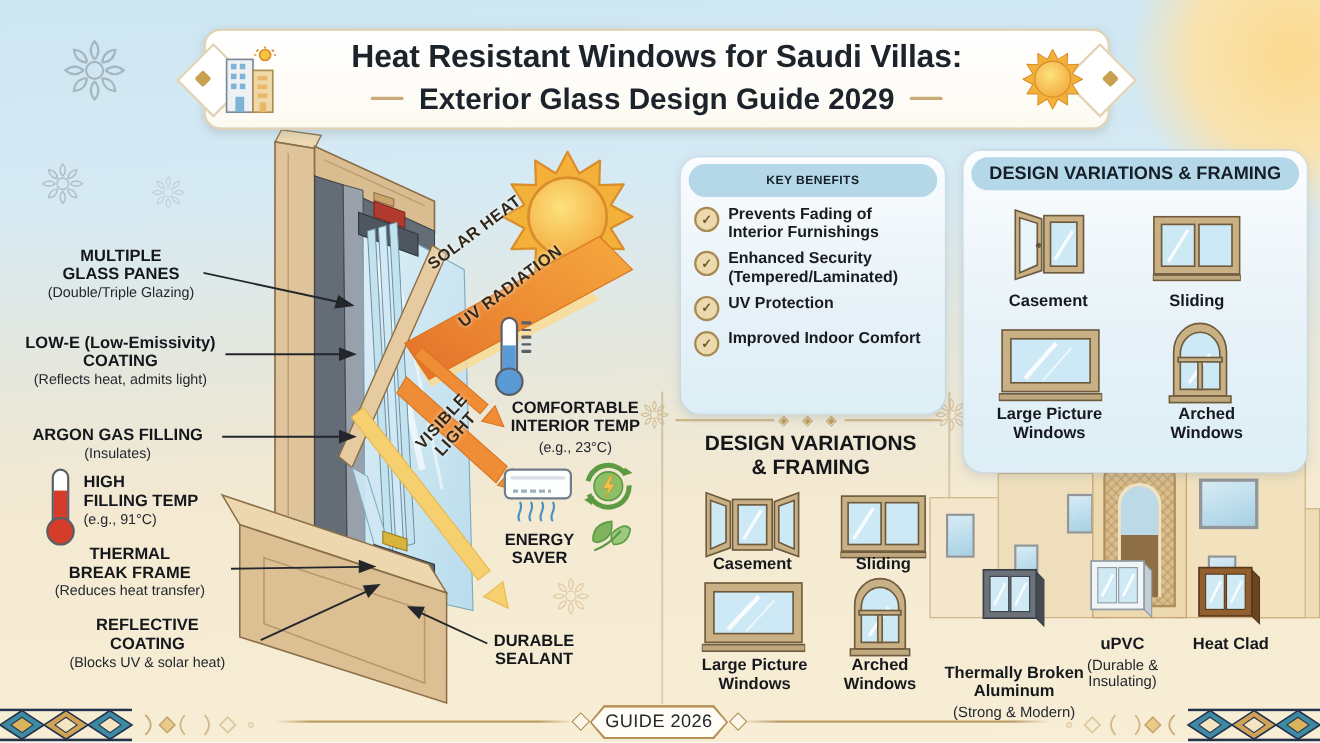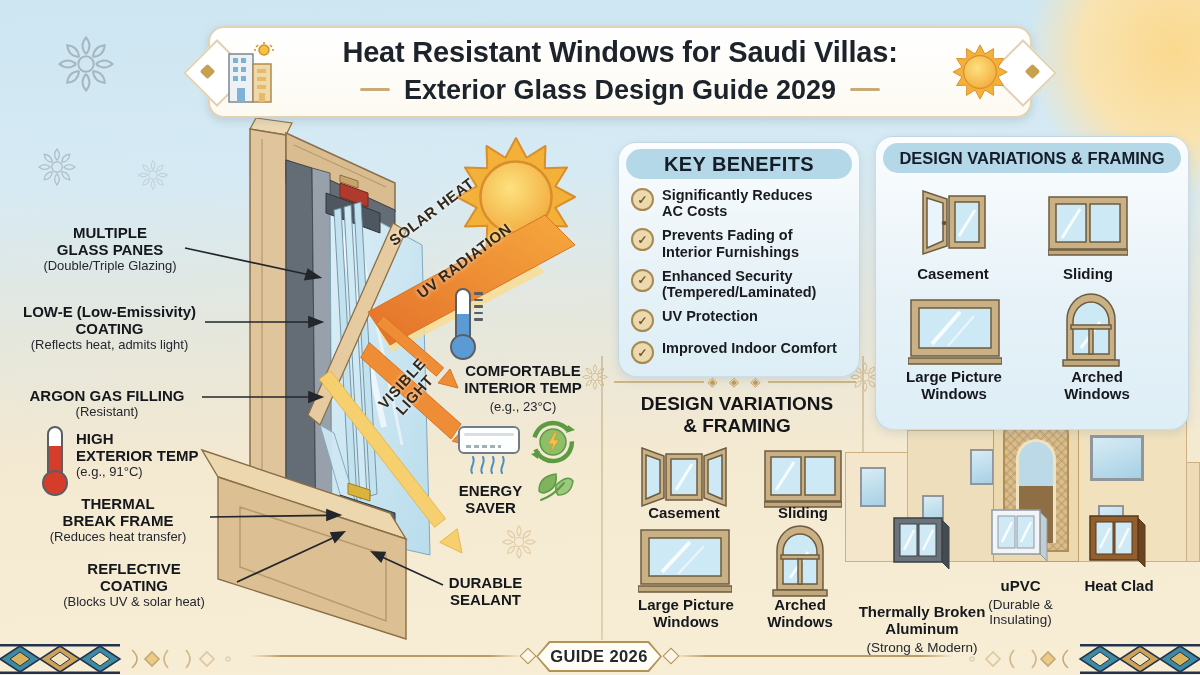--- a/index.html
+++ b/index.html
@@ -5,21 +5,21 @@
   html,body{margin:0;padding:0;}
   .canvas{
     position:relative;width:1200px;height:675px;overflow:hidden;
     font-family:"Liberation Sans",sans-serif;color:#1a1d22;
     background:linear-gradient(178deg,#cde6f2 0%,#d6eaf4 26%,#e6e7dc 48%,#f4e9d1 66%,#f8eed6 100%);
   }
   .abs{position:absolute;}
   .pre{white-space:pre-line;}
   .ros{color:#8a97a0;}
   
-  .banner{left:208px;top:26px;width:820px;height:88px;background:linear-gradient(#ffffff,#fdfaf2);
+  .banner{left:185px;top:26px;width:820px;height:88px;background:linear-gradient(#ffffff,#fdfaf2);
     border:2px solid #e0d2b2;border-radius:16px;box-shadow:0 3px 8px rgba(120,130,140,.25);z-index:5;}
   .banner::before,.banner::after{content:"";position:absolute;top:21px;width:44px;height:44px;background:#fff;
     border:2px solid #e0d2b2;transform:rotate(45deg);z-index:-1;}
   .banner::before{left:-17px;}
   .banner::after{right:-17px;}
   .bdmd{position:absolute;top:38px;width:11px;height:11px;background:#c9a050;transform:rotate(45deg);border-radius:2px;}
   .bdmd.l{left:-8px;} .bdmd.r{right:-8px;}
   .title1{left:0;right:0;top:8px;text-align:center;font-size:29px;font-weight:bold;color:#1d232b;letter-spacing:-.2px;}
   .title2{left:0;right:0;top:47px;text-align:center;font-size:27px;font-weight:bold;color:#1d232b;}
   .title2 .dash{display:inline-block;width:30px;height:3px;background:#c8ab76;border-radius:2px;vertical-align:middle;margin:0 14px 4px 14px;}
@@ -78,21 +78,21 @@
   
   .mat-name{font-size:15px;font-weight:bold;text-align:center;line-height:1.12;color:#15181d;z-index:5;}
   .mat-sub{font-size:13.5px;font-weight:normal;margin-top:2px;color:#23272e;}
   
   .fline{height:2px;background:linear-gradient(90deg,rgba(187,156,100,0),#bb9c64 12%,#bb9c64 88%,rgba(187,156,100,0));z-index:4;}
   .fdiamond{width:10px;height:10px;border:1.5px solid #b08d4f;background:#fdf6e8;transform:rotate(45deg);z-index:5;}
   .badge-out{left:536px;top:641px;width:126px;height:31px;background:#b59256;z-index:5;
     clip-path:polygon(13px 0,calc(100% - 13px) 0,100% 50%,calc(100% - 13px) 100%,13px 100%,0 50%);}
   .badge-in{position:absolute;left:2px;top:2px;right:2px;bottom:2px;background:#fffdf6;
     clip-path:polygon(12px 0,calc(100% - 12px) 0,100% 50%,calc(100% - 12px) 100%,12px 100%,0 50%);
-    display:flex;align-items:center;justify-content:center;font-size:16.5px;font-weight:bold;color:#23282e;letter-spacing:.4px;}
+    display:flex;align-items:center;justify-content:center;font-size:16.5px;font-weight:normal;color:#23282e;letter-spacing:.4px;}
   .corner-pattern{z-index:4;}
   .corner-pattern.right{transform:scaleX(-1);}
 </style>
 </head>
 <body>
 
 <div class="canvas">
 
   <svg width="0" height="0" style="position:absolute" aria-hidden="true">
     <defs>
@@ -267,25 +267,25 @@
 GLASS PANES</div>
     <div class="lbl-s pre">(Double/Triple Glazing)</div>
   </div>
   <div class="abs lbl" style="left:12px;top:303px;width:195px">
     <div class="lbl-t pre">LOW-E (Low-Emissivity)
 COATING</div>
     <div class="lbl-s pre">(Reflects heat, admits light)</div>
   </div>
   <div class="abs lbl" style="left:12px;top:387px;width:190px">
     <div class="lbl-t pre">ARGON GAS FILLING</div>
-    <div class="lbl-s pre">(Resistant)</div>
+    <div class="lbl-s pre">(Insulates)</div>
   </div>
   <div class="abs lbl la" style="left:76px;top:430px;width:135px">
     <div class="lbl-t pre">HIGH
-EXTERIOR TEMP</div>
+FILLING TEMP</div>
     <div class="lbl-s pre">(e.g., 91°C)</div>
   </div>
   <div class="abs lbl" style="left:32px;top:495px;width:172px">
     <div class="lbl-t pre">THERMAL
 BREAK FRAME</div>
     <div class="lbl-s pre">(Reduces heat transfer)</div>
   </div>
   <div class="abs lbl" style="left:48px;top:560px;width:172px">
     <div class="lbl-t pre">REFLECTIVE
 COATING</div>
@@ -340,29 +340,24 @@
   </svg>
   <svg class="abs" style="left:533px;top:464px" width="42" height="42" viewBox="0 0 42 42">
     <path d="M6,27 Q6,12 23,10 Q25,25 11,29 Q7,29 6,27 Z" fill="#7fb35c" stroke="#5d9b43" stroke-width="1.5"></path>
     <path d="M23,21 Q35,10 40,17 Q38,31 25,31 Q22,27 23,21 Z" fill="#9cc97e" stroke="#5d9b43" stroke-width="1.5"></path>
     <path d="M8,36 Q20,32 31,19" fill="none" stroke="#5d9b43" stroke-width="2" stroke-linecap="round"></path>
   </svg>
   <div class="abs big-cap pre" style="left:438px;top:482px;width:105px">ENERGY
 SAVER</div>
 
   <section class="abs panel" style="left:618px;top:142px;width:240px;height:233px">
-    <div class="pill" style="font-size:20px;letter-spacing:.4px">
+    <div class="pill" style="font-size:11px;letter-spacing:.4px">
       <span>KEY BENEFITS</span>
     </div>
     <div class="benefits-list">
-      <div class="benefit">
-          <span class="chk"></span>
-          <span class="benefit-text pre">Significantly Reduces
-AC Costs</span>
-        </div>
       <div class="benefit">
           <span class="chk"></span>
           <span class="benefit-text pre">Prevents Fading of
 Interior Furnishings</span>
         </div>
       <div class="benefit">
           <span class="chk"></span>
           <span class="benefit-text pre">Enhanced Security
 (Tempered/Laminated)</span>
         </div>

